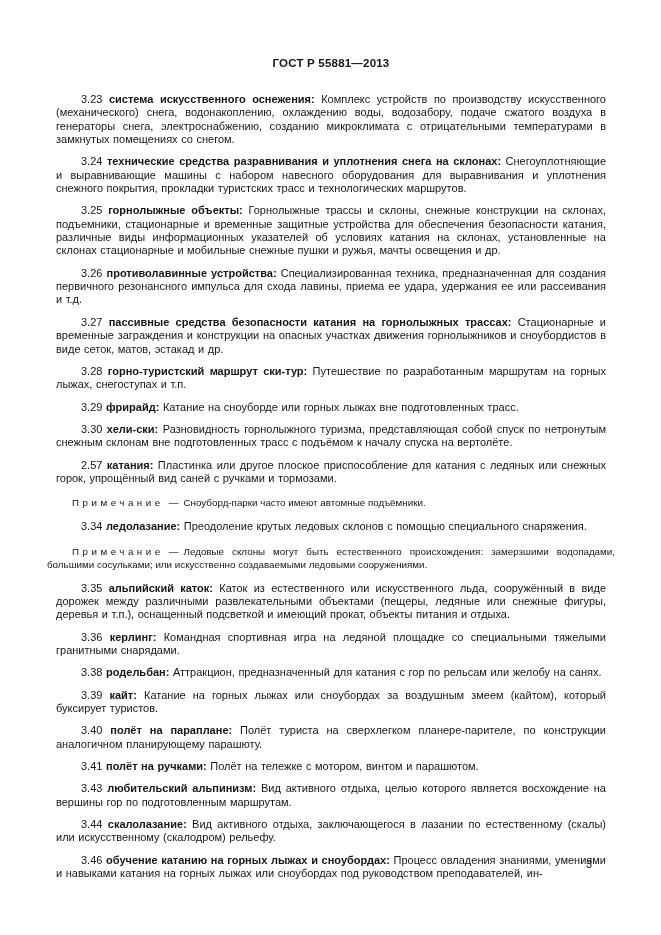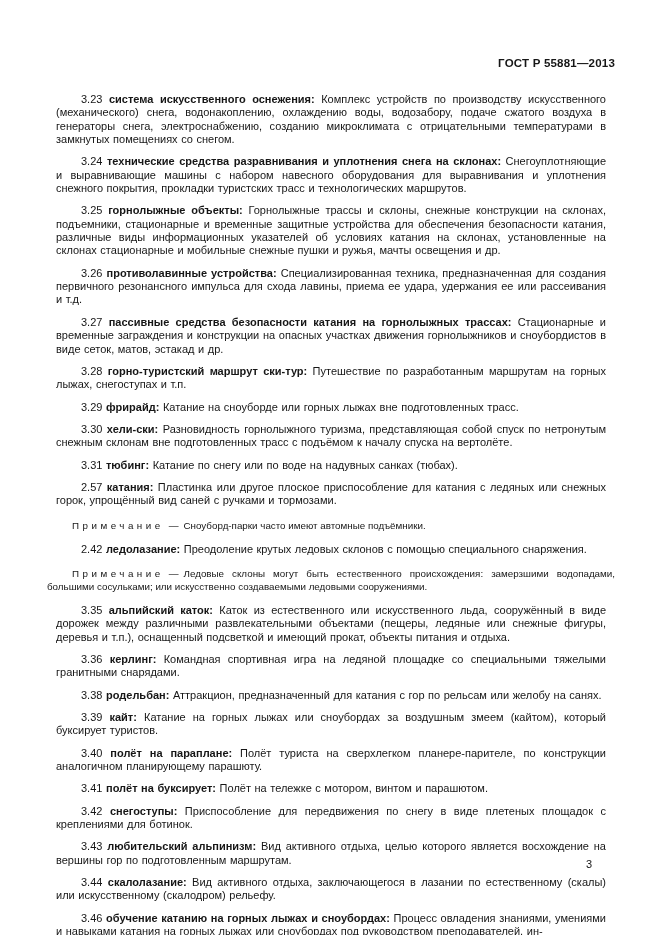--- a/index.html
+++ b/index.html
@@ -8,21 +8,21 @@
     background: #ffffff;
     font-family: "Liberation Sans", sans-serif;
     color: #161616;
     position: relative;
     overflow: hidden;
   }
   .page { position: absolute; inset: 0; }
   .header {
     position: absolute;
     top: 57px; left: 47px; width: 568px;
-    text-align: right;
+    text-align: center;
     font-weight: bold;
     font-size: 11.5px;
     letter-spacing: 0.2px;
   }
   .content {
     position: absolute;
     top: 84px; left: 47px; width: 568px;
   }
   p.term {
     margin: 9px;
@@ -64,45 +64,43 @@
     <p class="term"><span>3.26</span> <b>противолавинные устройства:</b> <span>Специализированная техника, предназначенная для создания первичного резонансного импульса для схода лавины, приема ее удара, удержания ее или рассеивания и т.д.</span></p>
 
     <p class="term"><span>3.27</span> <b>пассивные средства безопасности катания на горнолыжных трассах:</b> <span>Стационарные и временные заграждения и конструкции на опасных участках движения горнолыжников и сноубордистов в виде сеток, матов, эстакад и др.</span></p>
 
     <p class="term"><span>3.28</span> <b>горно-туристский маршрут ски-тур:</b> <span>Путешествие по разработанным маршрутам на горных лыжах, снегоступах и т.п.</span></p>
 
     <p class="term"><span>3.29</span> <b>фрирайд:</b> <span>Катание на сноуборде или горных лыжах вне подготовленных трасс.</span></p>
 
     <p class="term"><span>3.30</span> <b>хели-ски:</b> <span>Разновидность горнолыжного туризма, представляющая собой спуск по нетронутым снежным склонам вне подготовленных трасс с подъёмом к началу спуска на вертолёте.</span></p>
 
-    <p class="term"><span>3.31</span> <b>тюбинг:</b> <span>Катание по снегу или по воде на надувных санках (тюбах).</span></p>
 
     <p class="term"><span>2.57</span> <b>катания:</b> <span>Пластинка или другое плоское приспособление для катания с ледяных или снежных горок, упрощённый вид саней с ручками и тормозами.</span></p>
 
 
     <p class="note"><span class="note-label">Примечание</span><span class="note-dash">—</span><span>Сноуборд-парки часто имеют автомные подъёмники.</span></p>
 
-    <p class="term"><span>2.42</span> <b>ледолазание:</b> <span>Преодоление крутых ледовых склонов с помощью специального снаряжения.</span></p>
+    <p class="term"><span>3.34</span> <b>ледолазание:</b> <span>Преодоление крутых ледовых склонов с помощью специального снаряжения.</span></p>
 
     <p class="note"><span class="note-label">Примечание</span><span class="note-dash">—</span><span>Ледовые склоны могут быть естественного происхождения: замерзшими водопадами, большими сосульками; или искусственно создаваемыми ледовыми сооружениями.</span></p>
 
     <p class="term"><span>3.35</span> <b>альпийский каток:</b> <span>Каток из естественного или искусственного льда, сооружённый в виде дорожек между различными развлекательными объектами (пещеры, ледяные или снежные фигуры, деревья и т.п.), оснащенный подсветкой и имеющий прокат, объекты питания и отдыха.</span></p>
 
     <p class="term"><span>3.36</span> <b>керлинг:</b> <span>Командная спортивная игра на ледяной площадке со специальными тяжелыми гранитными снарядами.</span></p>
 
 
     <p class="term"><span>3.38</span> <b>родельбан:</b> <span>Аттракцион, предназначенный для катания с гор по рельсам или желобу на санях.</span></p>
 
     <p class="term"><span>3.39</span> <b>кайт:</b> <span>Катание на горных лыжах или сноубордах за воздушным змеем (кайтом), который буксирует туристов.</span></p>
 
     <p class="term"><span>3.40</span> <b>полёт на параплане:</b> <span>Полёт туриста на сверхлегком планере-парителе, по конструкции аналогичном планирующему парашюту.</span></p>
 
-    <p class="term"><span>3.41</span> <b>полёт на буксирует:</b> <span>Полёт на тележке с мотором, винтом и парашютом.</span></p>
+    <p class="term"><span>3.41</span> <b>полёт на ручками:</b> <span>Полёт на тележке с мотором, винтом и парашютом.</span></p>
 
-    <p class="term"><span>3.42</span> <b>снегоступы:</b> <span>Приспособление для передвижения по снегу в виде плетеных площадок с креплениями для ботинок.</span></p>
 
     <p class="term"><span>3.43</span> <b>любительский альпинизм:</b> <span>Вид активного отдыха, целью которого является восхождение на вершины гор по подготовленным маршрутам.</span></p>
 
     <p class="term"><span>3.44</span> <b>скалолазание:</b> <span>Вид активного отдыха, заключающегося в лазании по естественному (скалы) или искусственному (скалодром) рельефу.</span></p>
 
 
     <p class="term"><span>3.46</span> <b>обучение катанию на горных лыжах и сноубордах:</b> <span>Процесс овладения знаниями, умениями и навыками катания на горных лыжах или сноубордах под руководством преподавателей, ин-</span></p>
 
   </div>
 

